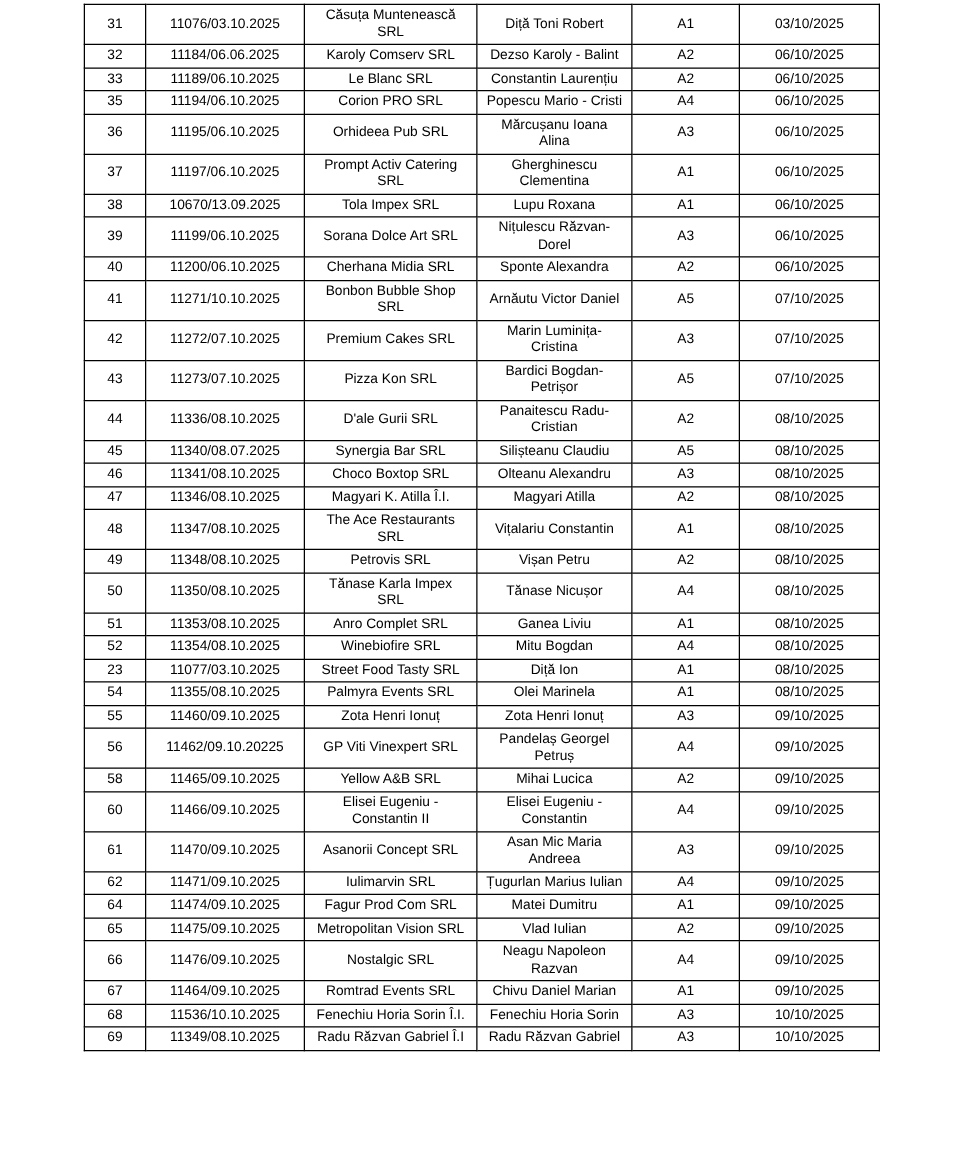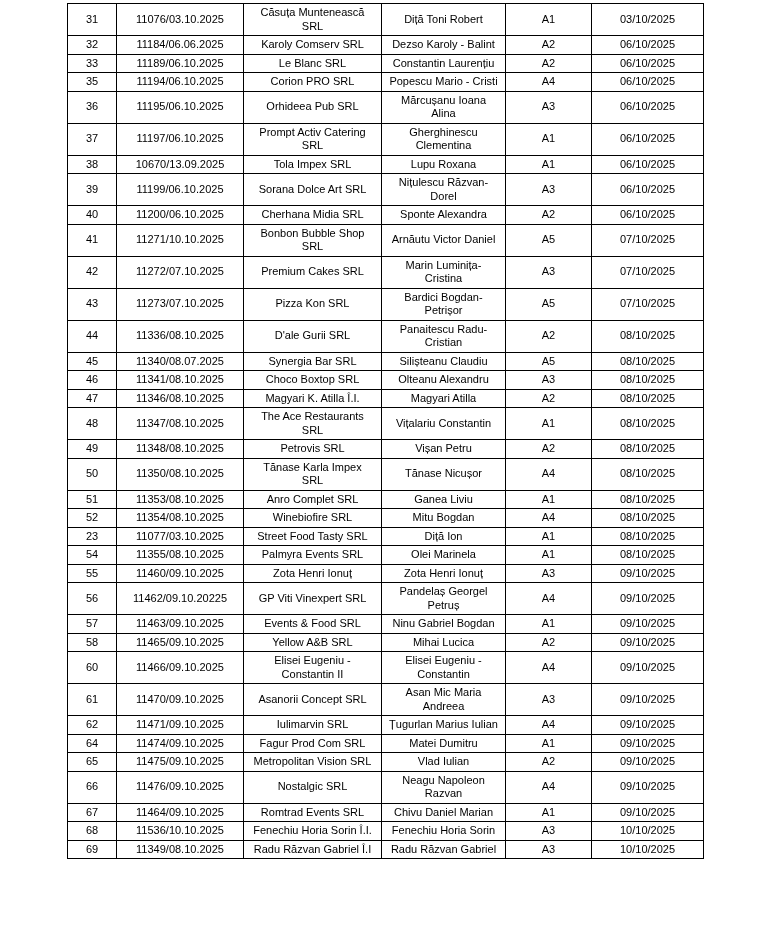--- a/index.html
+++ b/index.html
@@ -266,28 +266,20 @@
         <tr>
           <td class="no-cell">56</td>
           <td>11462/09.10.20225</td>
           <td>GP Viti Vinexpert SRL</td>
           <td>Pandelaș Georgel
 Petruș</td>
           <td>A4</td>
           <td>09/10/2025</td>
         </tr>
         <tr>
-          <td class="no-cell">57</td>
-          <td>11463/09.10.2025</td>
-          <td>Events &amp; Food SRL</td>
-          <td>Ninu Gabriel Bogdan</td>
-          <td>A1</td>
-          <td>09/10/2025</td>
-        </tr>
-        <tr>
           <td class="no-cell">58</td>
           <td>11465/09.10.2025</td>
           <td>Yellow A&amp;B SRL</td>
           <td>Mihai Lucica</td>
           <td>A2</td>
           <td>09/10/2025</td>
         </tr>
         <tr>
           <td class="no-cell">60</td>
           <td>11466/09.10.2025</td>

